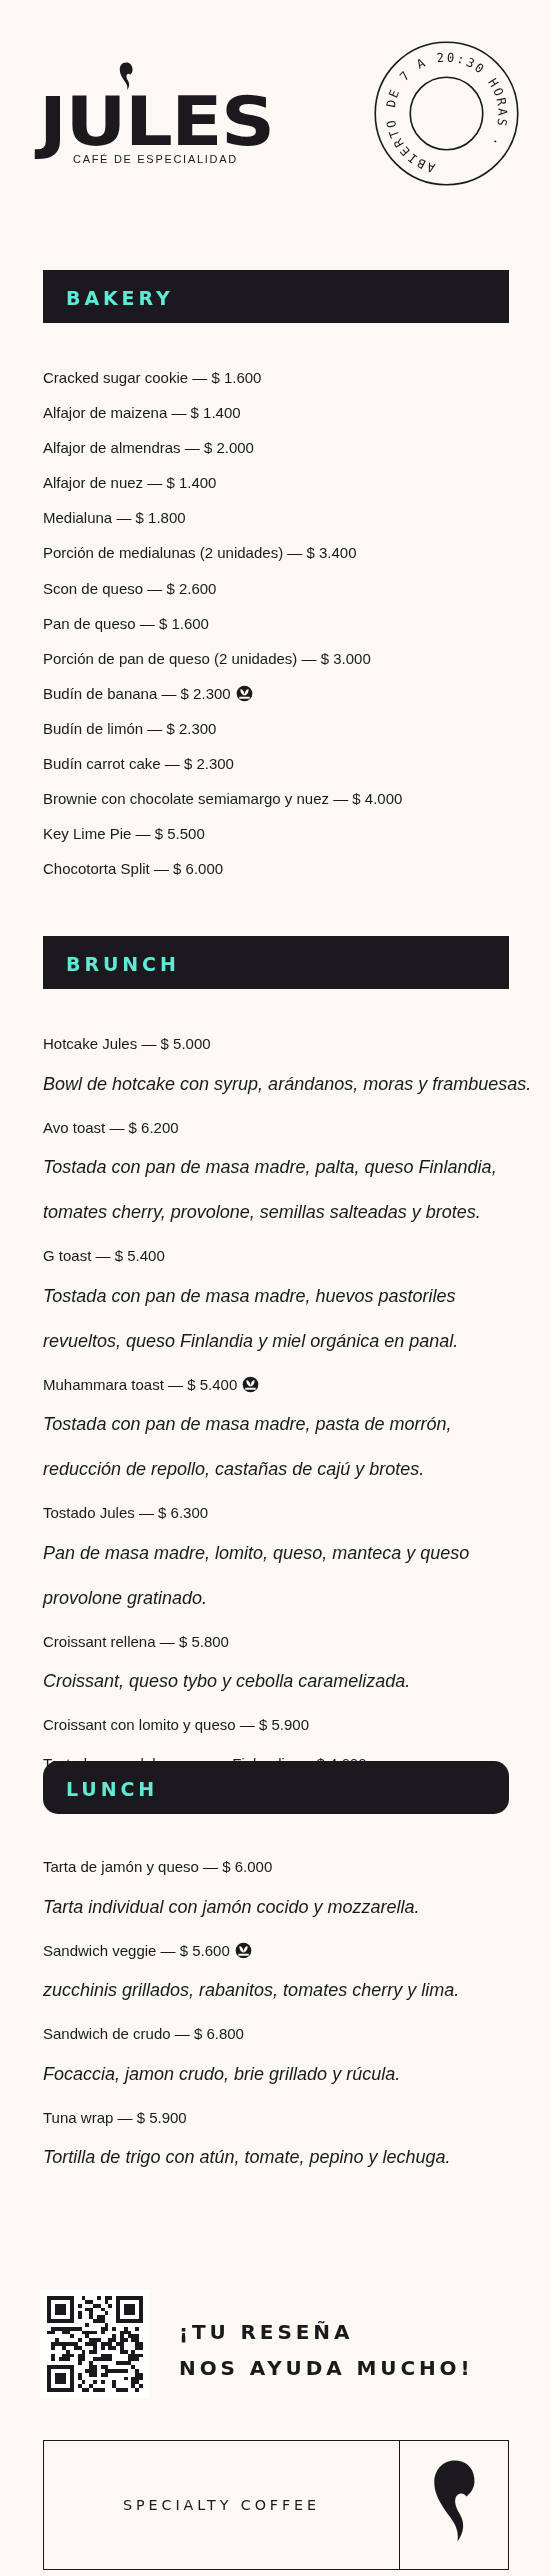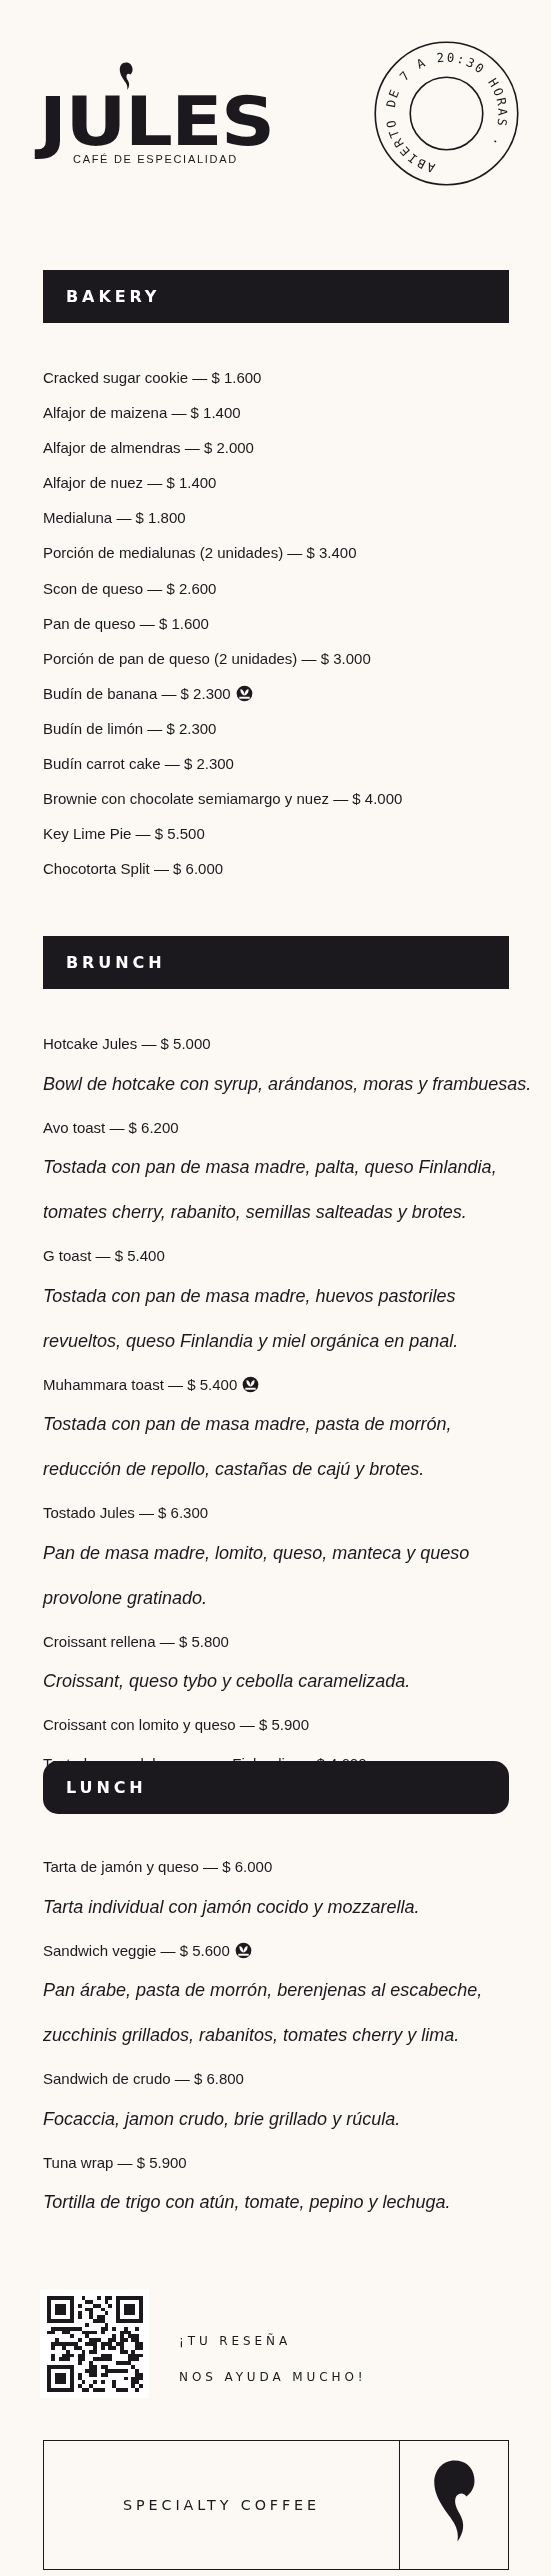--- a/index.html
+++ b/index.html
@@ -8,34 +8,34 @@
 
   .header { position: absolute; left: 0; top: 0; width: 552px; height: 214px; }
   .logo { position: absolute; left: 39px; top: 62px; width: 272px; height: 104px; }
   .logo-word { position: absolute; left: 0; top: 27px; font-family: "DejaVu Sans", sans-serif; font-weight: bold; font-size: 67px; letter-spacing: -1.3px; line-height: 1; transform: scaleX(1.12); transform-origin: left top; }
   .logo-drop { position: absolute; left: 77px; top: 0px; width: 22px; height: 28.5px; }
   .logo-sub { position: absolute; left: 34px; top: 91px; font-family: "Liberation Sans", sans-serif; font-size: 11px; letter-spacing: 1.7px; font-weight: normal; white-space: nowrap; }
 
   .badge { position: absolute; left: 372px; top: 39px; width: 149px; height: 149px; }
 
   .section-bar { position: absolute; left: 43px; width: 466px; height: 53px; background: #1b191d; }
-  .section-bar span { position: absolute; left: 23px; top: 17px; color: #ffffff; font-family: "DejaVu Sans", sans-serif; font-weight: bold; font-size: 16px; letter-spacing: 3.9px; }
+  .section-bar span { position: absolute; left: 23px; top: 17px; color: #5eead4; font-family: "DejaVu Sans", sans-serif; font-weight: bold; font-size: 19px; letter-spacing: 3.9px; }
 
   .items { position: absolute; left: 43px; width: 480px; }
   .item { font-family: "Liberation Sans", sans-serif; font-size: 15px; line-height: 19.5px; white-space: nowrap; }
   .item-line { display: flex; align-items: center; height: 19.5px; }
   .vegan { display: inline-block; width: 17px; height: 17px; margin-left: 5.2px; }
   .desc { font-family: "Liberation Sans", sans-serif; font-style: italic; font-size: 18px; line-height: 29px; color: #1b191d; white-space: nowrap; margin-top: 16px; }
 
   .bakery-item { margin-bottom: 15.6px; }
   .brunch-item { margin-bottom: 19px; }
 
   .review { position: absolute; left: 40px; top: 2289px; width: 480px; height: 110px; }
   .qr { position: absolute; left: 0; top: 0; width: 109px; height: 109px; background: #fff; padding: 6.5px; }
-  .review-text { position: absolute; left: 139px; top: 25px; font-family: "DejaVu Sans", sans-serif; font-weight: normal; font-size: 12px; letter-spacing: 3.9px; line-height: 36px; white-space: nowrap; margin-top: 9px; }
+  .review-text { position: absolute; left: 139px; top: 25px; font-family: "DejaVu Sans", sans-serif; font-weight: bold; font-size: 20px; letter-spacing: 3.9px; line-height: 36px; white-space: nowrap; }
 
   .footer-box { position: absolute; left: 43px; top: 2440px; width: 466px; height: 130px; border: 1.3px solid #1b191d; }
   .footer-label { position: absolute; left: 0; top: 0; width: 355px; height: 128px; display: flex; align-items: center; justify-content: center; font-family: "DejaVu Sans", sans-serif; font-size: 14.3px; letter-spacing: 3.9px; font-weight: 400; }
   .footer-divider { position: absolute; left: 355px; top: 0; width: 1.3px; height: 128px; background: #1b191d; }
   .footer-drop { position: absolute; left: 389px; top: 18px; width: 45px; height: 84px; }
 </style>
 </head>
 <body>
 
 <div class="header">
@@ -153,21 +153,21 @@
       <div class="item-line">
         <span>Hotcake Jules — $ 5.000</span>
       </div>
       <div class="desc">Bowl de hotcake con syrup, arándanos, moras y frambuesas.</div>
     </div>
     <div class="item brunch-item">
       <div class="item-line">
         <span>Avo toast — $ 6.200</span>
       </div>
       <div class="desc">Tostada con pan de masa madre, palta, queso Finlandia,</div>
-      <div class="desc">tomates cherry, rabanito, semillas salteadas y brotes.</div>
+      <div class="desc">tomates cherry, provolone, semillas salteadas y brotes.</div>
     </div>
     <div class="item brunch-item">
       <div class="item-line">
         <span>G toast — $ 5.400</span>
       </div>
       <div class="desc">Tostada con pan de masa madre, huevos pastoriles</div>
       <div class="desc">revueltos, queso Finlandia y miel orgánica en panal.</div>
     </div>
     <div class="item brunch-item">
       <div class="item-line">
@@ -218,21 +218,20 @@
     </div>
     <div class="item brunch-item">
       <div class="item-line">
         <span>Sandwich veggie — $ 5.600</span>
         <svg class="vegan" viewBox="0 0 26 26">
           <circle cx="13" cy="13" r="12" fill="#1b191d"></circle>
           <path d="M13 16 C9 15 6 11 7 6 C11 7 13 11 13 16 Z M13 16 C17 15 20 11 19 6 C15 7 13 11 13 16 Z" fill="#fcf8f4"></path>
           <rect x="5" y="18" width="16" height="3" fill="#fcf8f4"></rect>
         </svg>
       </div>
-      <div class="desc">Pan árabe, pasta de morrón, berenjenas al escabeche,</div>
       <div class="desc">zucchinis grillados, rabanitos, tomates cherry y lima.</div>
     </div>
     <div class="item brunch-item">
       <div class="item-line">
         <span>Sandwich de crudo — $ 6.800</span>
       </div>
       <div class="desc">Focaccia, jamon crudo, brie grillado y rúcula.</div>
     </div>
     <div class="item brunch-item">
       <div class="item-line">

